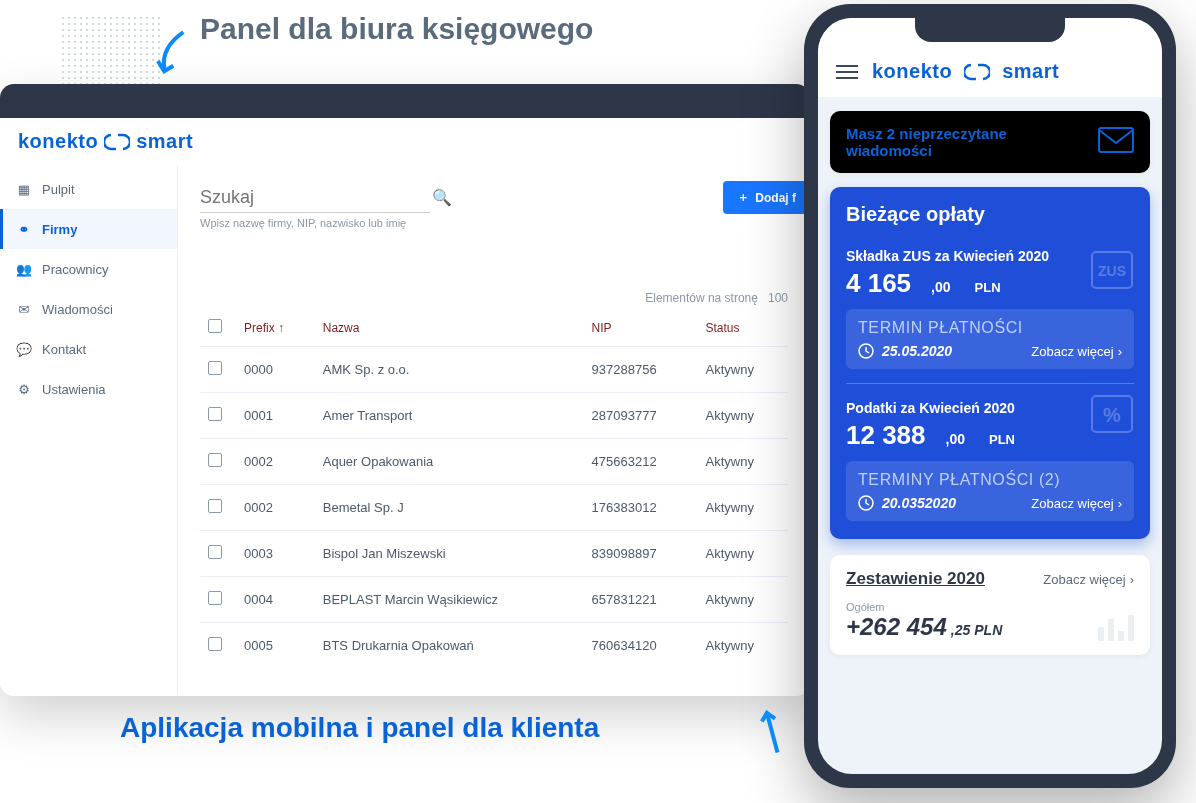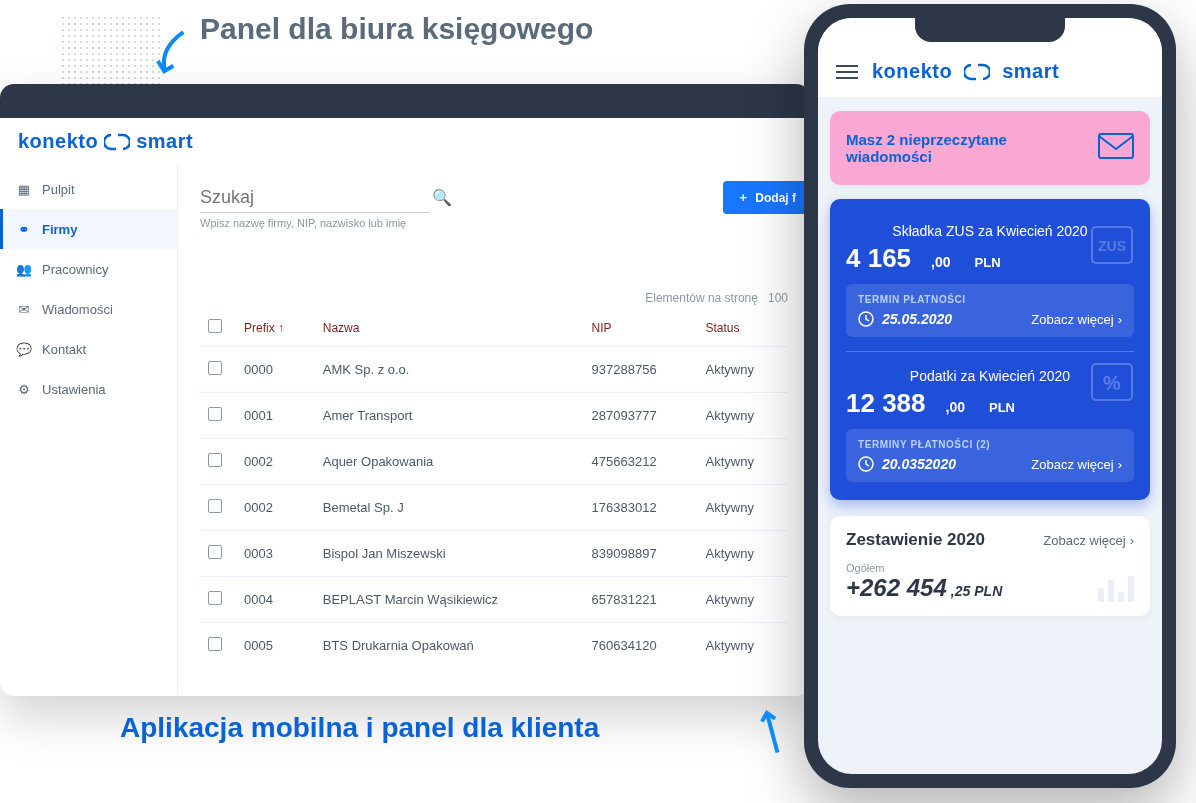--- a/index.html
+++ b/index.html
@@ -92,52 +92,52 @@
   .notch{ position:absolute; left:50%; transform:translateX(-50%); top:14px;
     width:150px; height:24px; background:#2d3748; border-radius:0 0 16px 16px;}
 
   .app-header{
     background:#fff; padding:42px 18px 14px; display:flex; align-items:center; gap:14px;
   }
   .burger{ display:flex; flex-direction:column; gap:4px;}
   .burger span{ width:22px; height:2px; background:#3a4a5b; }
 
   .msg-card{
-    margin:14px 12px 10px; background:#f9a8d4; border-radius:10px;
-    padding:20px 16px; display:flex; align-items:center; justify-content:space-between;
+    margin:14px 12px 10px; background:#000000; border-radius:10px;
+    padding:14px 16px; display:flex; align-items:center; justify-content:space-between;
     box-shadow:0 2px 6px rgba(0,0,0,.05);
   }
   .msg-text{ color:#0a63d6; font-weight:600; font-size:15px; max-width:220px;}
   .env-ico svg{ stroke:#0a63d6; }
 
   .fees{
     margin:4px 12px 16px; background:#1f4fd9; color:#fff; border-radius:10px;
     padding:16px; box-shadow:0 6px 14px rgba(31,79,217,.35);
   }
   .fees h3{ font-size:20px; font-weight:700; margin-bottom:14px;}
   .fee-block{ padding:8px 0 2px; position:relative;}
   .fee-block + .fee-block{ border-top:1px solid rgba(255,255,255,.25); margin-top:12px; padding-top:16px;}
-  .fee-label{ font-size:14px; font-weight:400;text-align:center;}
+  .fee-label{ font-size:14px; font-weight:700;}
   .fee-amt{ display:flex; align-items:baseline; gap:20px; margin:4px 0 10px;}
   .amt-big{ font-size:26px; font-weight:700;}
   .amt-small{ font-size:14px; font-weight:600;}
   .amt-cur{ font-size:13px; font-weight:700; margin-left:4px;}
   .deadline-box{ background:rgba(255,255,255,.12); border-radius:6px; padding:10px 12px;}
-  .deadline-title{ font-size:10px; letter-spacing:.6px; color:#bcd1ff;font-weight:bold;}
+  .deadline-title{ font-size:16px; letter-spacing:.6px; color:#bcd1ff;}
   .deadline-row{ display:flex; align-items:center; justify-content:space-between; margin-top:6px;}
   .deadline-date{ display:flex; align-items:center; gap:8px; font-size:14px; font-weight:600;font-style:italic;}
   .see-more{ font-size:13px; font-weight:500; display:flex; align-items:center; gap:4px; cursor:pointer;}
   .corner-ico{ position:absolute; right:0; top:10px; opacity:.25;}
 
   .summary{
     margin:0 12px 12px; background:#fff; border-radius:10px; padding:14px 16px;
     box-shadow:0 2px 6px rgba(0,0,0,.05);
   }
   .summary-head{ display:flex; align-items:center; justify-content:space-between; margin-bottom:12px;}
-  .summary-title{ font-size:17px; font-weight:700; color:#2d3748;}
+  .summary-title{ font-size:17px; font-weight:700; color:#2d3748;text-decoration:underline;}
   .summary-more{ font-size:13px; color:#5a6b7b; display:flex; align-items:center; gap:4px; cursor:pointer;}
   .total-label{ font-size:11px; color:#8a99a8;}
   .total-amt{ font-size:24px; font-weight:700; color:#2d3748; display:flex; align-items:baseline; gap:4px;font-style:italic;}
   .total-amt .sm{ font-size:14px;}
   .bars{ position:absolute; right:16px; bottom:14px; display:flex; gap:4px; align-items:flex-end; opacity:.2;}
   .bars span{ width:6px; background:#9daec1;}
   .summary{ position:relative;}
 </style>
 </head>
 <body>
@@ -298,20 +298,21 @@
       <div class="msg-text">Masz 2 nieprzeczytane wiadomości</div>
       <span class="env-ico">
         <svg width="36" height="26" viewBox="0 0 36 26" fill="none" stroke-width="2">
             <rect x="1" y="1" width="34" height="24" rx="2"></rect>
             <path d="M1,3 L18,16 L35,3"></path>
           </svg>
       </span>
     </div>
 
     <div class="fees">
+      <h3>Bieżące opłaty</h3>
       <div id="fees-list">
           <div class="fee-block">
             <div class="corner-ico"><svg width="44" height="40">
                 <rect x="2" y="2" width="40" height="36" rx="4" stroke="#fff" stroke-width="2" fill="none"></rect>
                 <text x="22" y="26" text-anchor="middle" fill="#fff" font-size="14" font-weight="700">ZUS</text>
               </svg></div>
             <div class="fee-label">Składka ZUS za Kwiecień 2020</div>
             <div class="fee-amt">
               <span class="amt-big">4 165</span>
               <span class="amt-small">,00</span>

